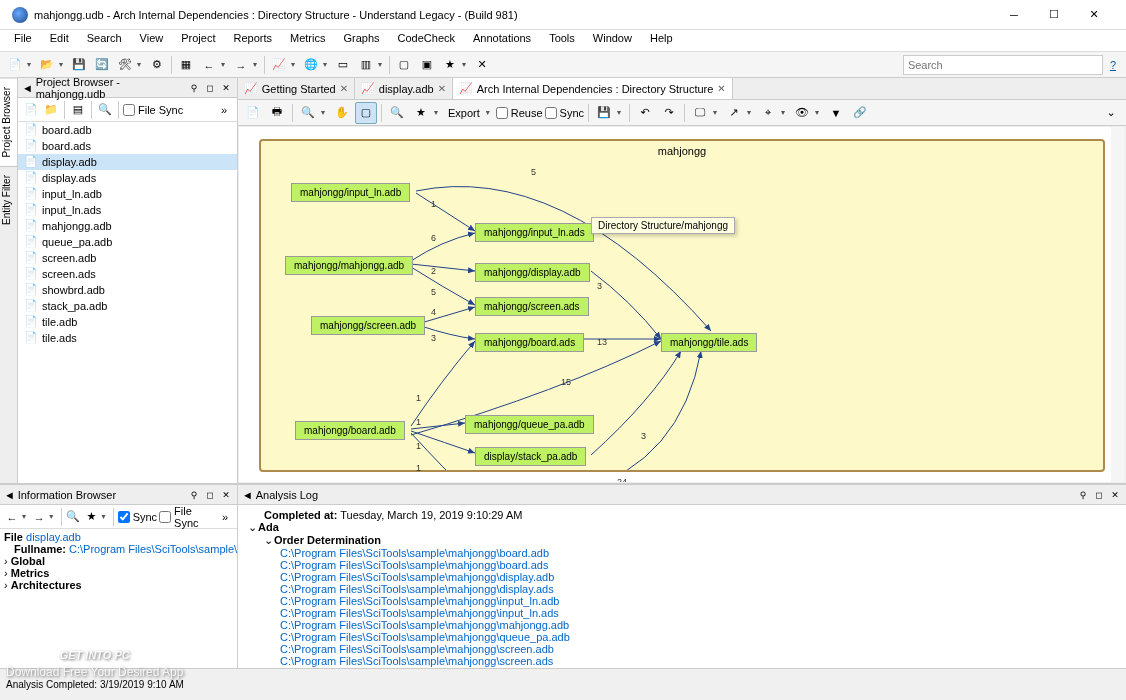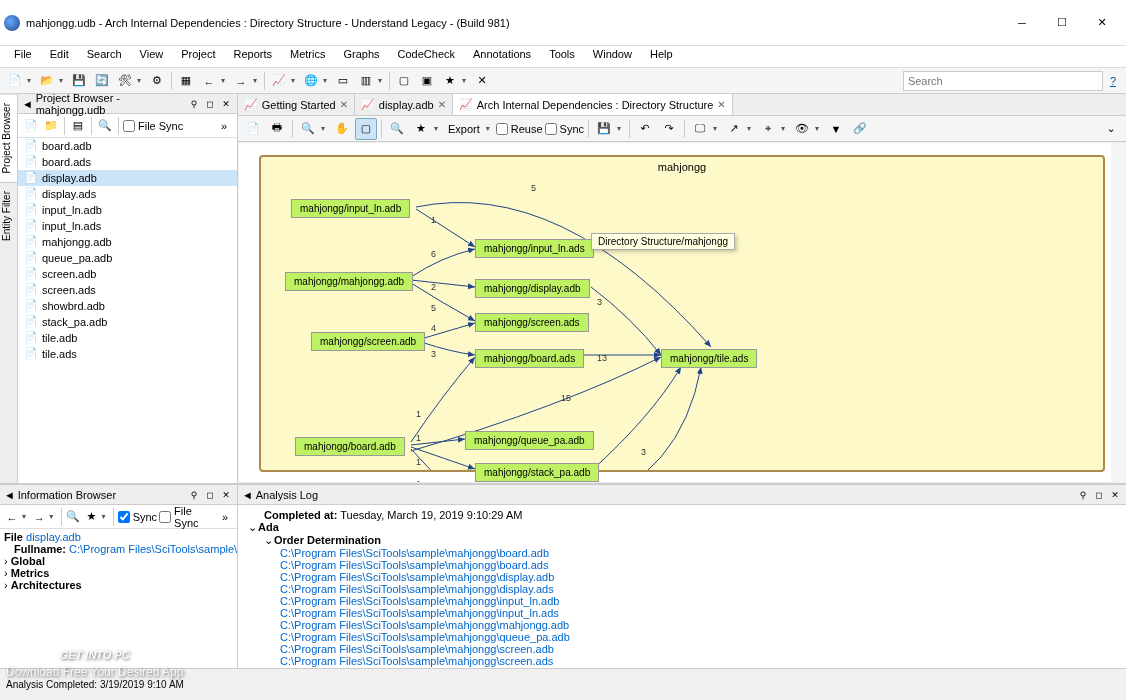--- a/index.html
+++ b/index.html
@@ -1,17 +1,17 @@
 <!DOCTYPE html>
 <html><head>
 <meta charset="utf-8">
 <style>
 * { box-sizing: border-box; margin: 0; padding: 0; font-family: "Segoe UI", Tahoma, sans-serif; font-size: 11px; }
 body { background: #f0f0f0; width: 1126px; height: 700px; overflow: hidden; display: flex; flex-direction: column; }
-.titlebar { height: 46px; background: #fff; display: flex; align-items: center; padding: 0 4px; border-bottom: 1px solid #ddd; }
+.titlebar { height: 30px; background: #fff; display: flex; align-items: center; padding: 0 12px; border-bottom: 1px solid #ddd; }
 .titlebar .icon { width: 16px; height: 16px; background: radial-gradient(circle at 40% 40%, #6af 0%, #248 100%); border-radius: 50%; }
 .titlebar-text { flex: 1; margin-left: 6px; }
 .win-controls { display: flex; gap: 0; }
 .win-btn { width: 40px; height: 26px; display: flex; align-items: center; justify-content: center; cursor: pointer; }
 .menubar { height: 22px; background: #fff; display: flex; padding: 0 6px; gap: 2px; border-bottom: 1px solid #ddd; }
 .menu-item { padding: 2px 8px; cursor: pointer; }
 .toolbar { height: 26px; background: #f5f5f5; display: flex; align-items: center; padding: 0 4px; gap: 1px; border-bottom: 1px solid #ccc; }
 .tb-btn { width: 22px; height: 22px; display: flex; align-items: center; justify-content: center; cursor: pointer; border-radius: 2px; }
 .tb-sep { width: 1px; height: 18px; background: #ccc; margin: 0 2px; }
 .tb-drop { width: 8px; font-size: 8px; color: #555; }
@@ -311,21 +311,21 @@
             <div class="node" style="left: 30px; top: 42px;">mahjongg/input_ln.adb</div>
             <div class="node" style="left: 24px; top: 115px;">mahjongg/mahjongg.adb</div>
             <div class="node" style="left: 50px; top: 175px;">mahjongg/screen.adb</div>
             <div class="node" style="left: 34px; top: 280px;">mahjongg/board.adb</div>
             <div class="node" style="left: 22px; top: 346px;">mahjongg/showbrd.adb</div>
             <div class="node" style="left: 214px; top: 82px;">mahjongg/input_ln.ads</div>
             <div class="node" style="left: 214px; top: 122px;">mahjongg/display.adb</div>
             <div class="node" style="left: 214px; top: 156px;">mahjongg/screen.ads</div>
             <div class="node" style="left: 214px; top: 192px;">mahjongg/board.ads</div>
             <div class="node" style="left: 204px; top: 274px;">mahjongg/queue_pa.adb</div>
-            <div class="node" style="left: 214px; top: 306px;">mahjongg/stack_pa.adb</div>
+            <div class="node" style="left: 214px; top: 306px;">display/stack_pa.adb</div>
             <div class="node" style="left: 188px; top: 342px; font-family: Liberation Serif, serif;">mahjongg/display.ads</div>
             <div class="node" style="left: 400px; top: 192px;">mahjongg/tile.ads</div>
           </div>
         <div id="graph-labels">
             <div class="edge-label" style="left: 270px; top: 26px;">5</div>
             <div class="edge-label" style="left: 170px; top: 58px;">1</div>
             <div class="edge-label" style="left: 170px; top: 92px;">6</div>
             <div class="edge-label" style="left: 170px; top: 125px;">2</div>
             <div class="edge-label" style="left: 170px; top: 146px;">5</div>
             <div class="edge-label" style="left: 170px; top: 166px;">4</div>

